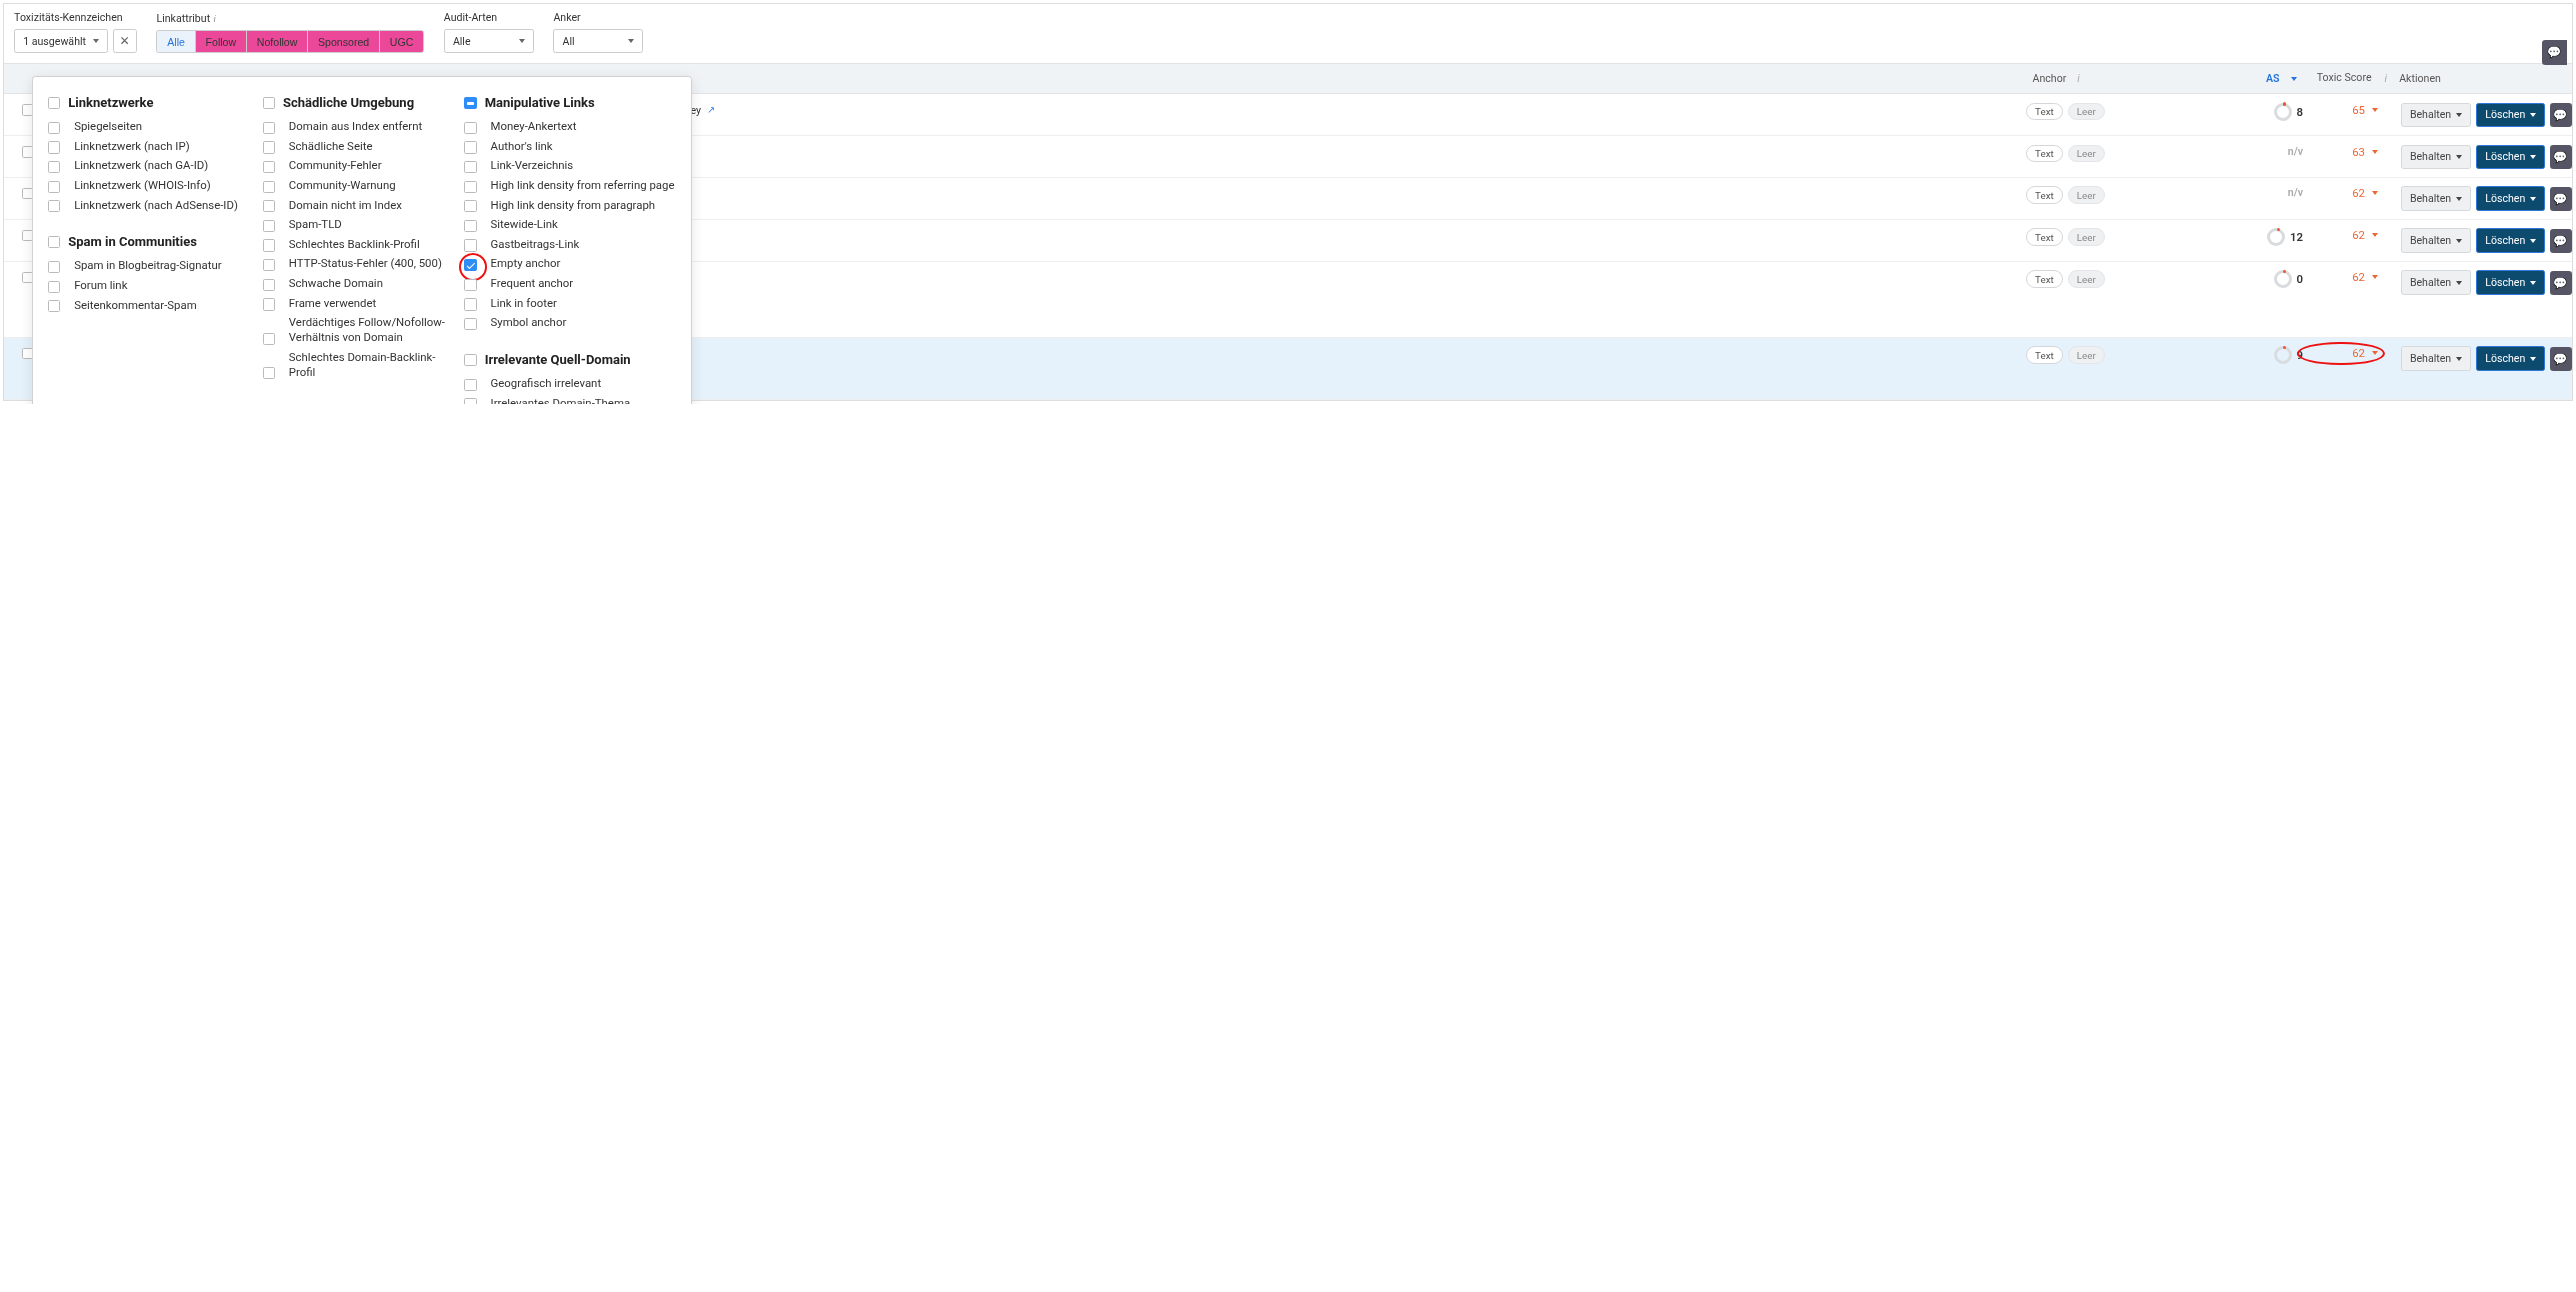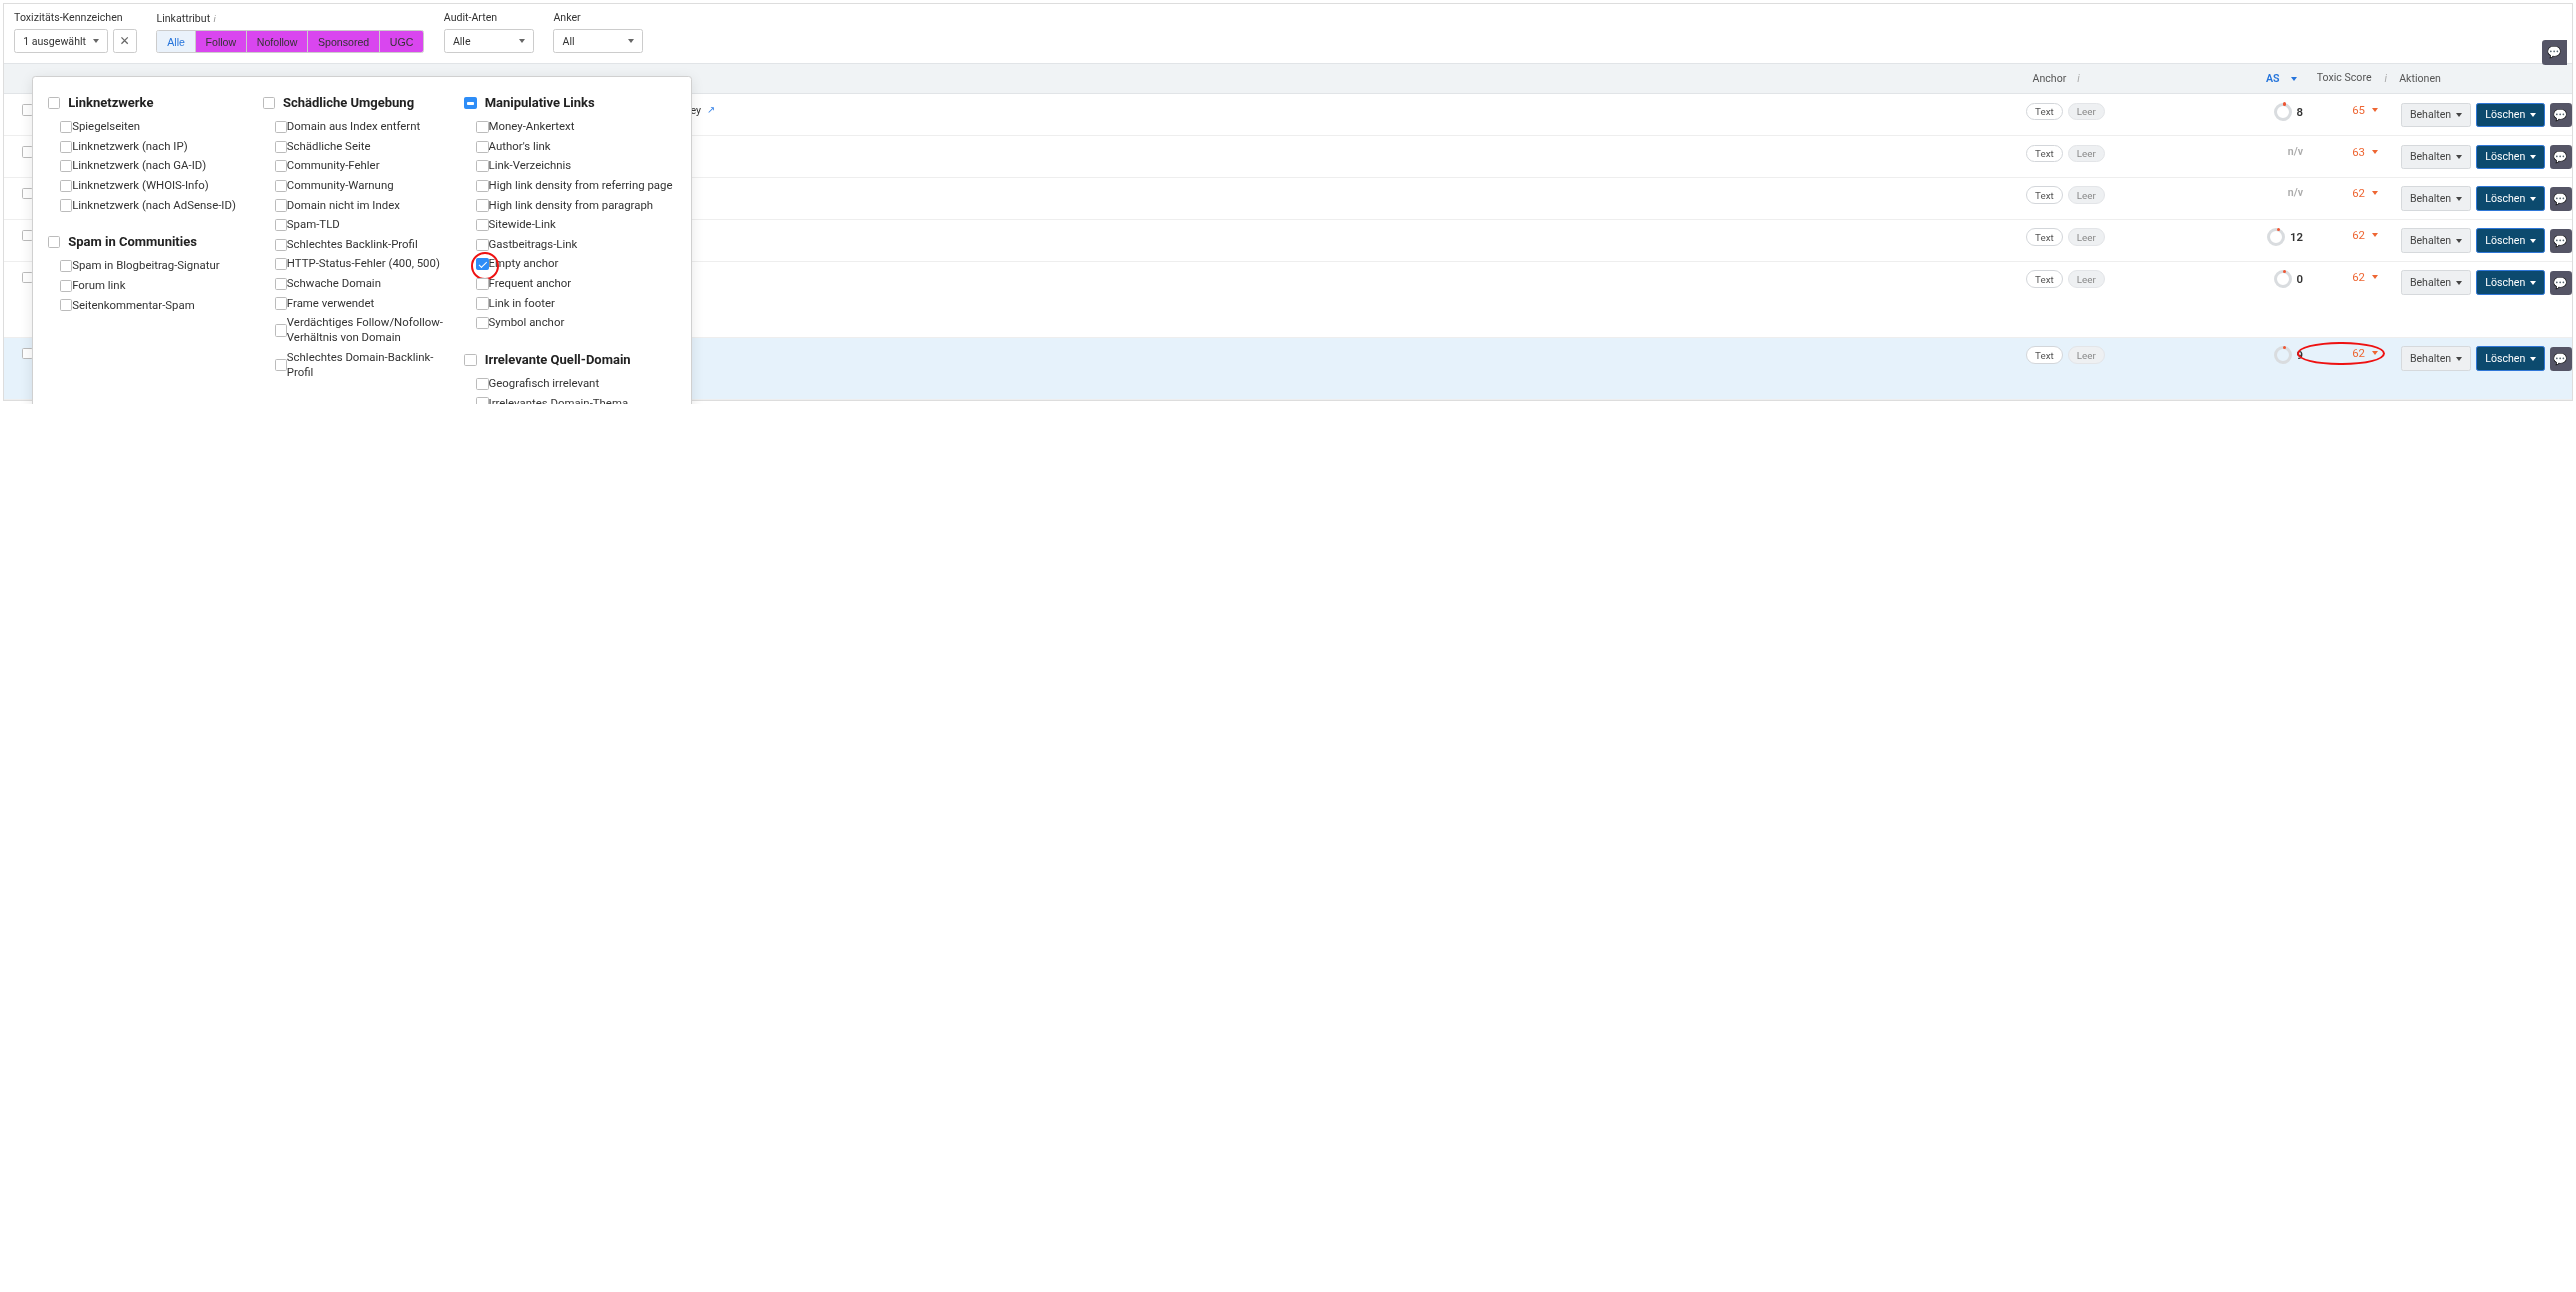--- a/index.html
+++ b/index.html
@@ -9,35 +9,35 @@
 
 .filter-bar { display: flex; gap: 19.6px; padding: 6.5px 9.8px 9.8px; align-items: flex-end; flex-wrap: wrap; }
 .filter-group { display: flex; flex-direction: column; gap: 3.3px; }
 .filter-label { font-size: 10.6px; color: #333; margin-bottom: 1.6px; display: flex; align-items: center; gap: 3.3px; }
 .filter-label .info-icon { color: #999; font-style: italic; font-size: 9.8px; cursor: default; }
 .select-row { display: flex; gap: 4.9px; align-items: center; }
 .dropdown-sel { border: 0.8px solid #ccc; border-radius: 2.4px; padding: 4.9px 8.1px; background: #fff; font-size: 10.6px; display: flex; align-items: center; gap: 6.5px; cursor: pointer; min-height: 24.4px; }
 .caret { display: inline-block; width: 0; height: 0; border-left: 3.3px solid transparent; border-right: 3.3px solid transparent; border-top: 4.1px solid #666; }
 .close-btn { border: 0.8px solid #ccc; border-radius: 2.4px; width: 24.4px; height: 24.4px; background: #fff; display: flex; align-items: center; justify-content: center; cursor: pointer; font-size: 12.2px; color: #666; }
 .seg-group { display: flex; border: 0.8px solid #ccc; border-radius: 2.4px; overflow: hidden; }
-.seg-btn { padding: 4.9px 9.8px; background: #d946ef; border: none; border-right: 0.8px solid #ccc; font-size: 10.6px; cursor: pointer; color: #333; }
+.seg-btn { padding: 4.9px 9.8px; background: #ec4899; border: none; border-right: 0.8px solid #ccc; font-size: 10.6px; cursor: pointer; color: #333; }
 .seg-btn:last-child { border-right: none; }
 .seg-btn.active { background: #eaf2fb; color: #2574db; }
 
 
 .dropdown-panel { position: absolute; left: 28px; top: 72px; width: 660px; background: #fff; border: 0.8px solid #d0d0d0; border-radius: 3.3px; box-shadow: 0 3.3px 13px rgba(0,0,0,0.1); padding: 18px 14.7px 16.3px; z-index: 50; }
 .dd-columns { display: flex; gap: 14.7px; }
 .dd-col { flex: 0 0 auto; }
 .dd-col.col1 { width: 200px; }
 .dd-col.col2 { width: 187px; }
 .dd-col.col3 { width: 212px; }
 .dd-heading { display: flex; align-items: center; gap: 8.1px; margin: 4.9px 0 6.5px; }
 .dd-heading:first-child { margin-top: 0; }
 .dd-heading .hd-text { font-weight: 700; font-size: 13px; color: #222; }
-.dd-item { display: flex; align-items: center; gap: 0; padding: 2.4px 0; font-size: 11.4px; color: #333; margin-left: 12px; }
+.dd-item { display: flex; align-items: flex-end; gap: 14px; padding: 2.4px 0; font-size: 11.4px; color: #333; }
 .dd-item .ck, .dd-heading .ck { width: 12.2px; height: 12.2px; border: 0.8px solid #bbb; border-radius: 1.6px; flex-shrink: 0; margin-top: 0.8px; position: relative; background: #fff; }
 .ck.indeterminate { background: #2e8df7; border-color: #2e8df7; }
 .ck.indeterminate::after { content: ''; position: absolute; left: 1.6px; right: 1.6px; top: 4.1px; height: 2.4px; background: #fff; border-radius: 0.8px; }
 .ck.checked { background: #2e8df7; border-color: #2e8df7; }
 .ck.checked::after { content: ''; position: absolute; left: 3.3px; top: 0.8px; width: 3.3px; height: 6.5px; border: solid #fff; border-width: 0 1.6px 1.6px 0; transform: rotate(45deg); }
 .dd-item .ck.circled::before { content: ''; position: absolute; left: -6.5px; top: -7.3px; width: 24.4px; height: 24.4px; border: 2.4px solid #e11; border-radius: 50%; pointer-events: none; }
 .dd-item span { line-height: 1.3; }
 .dd-spacer { height: 14.7px; }
 
 

